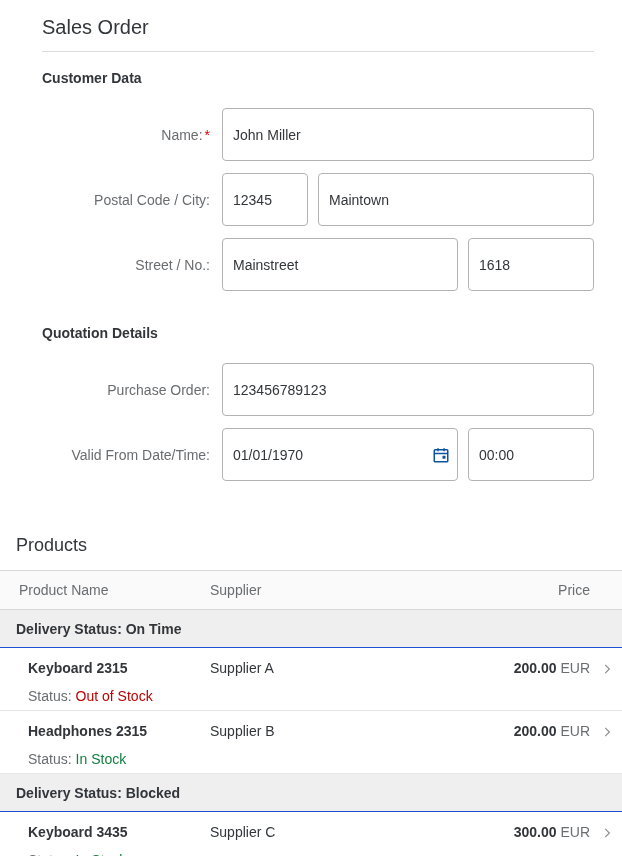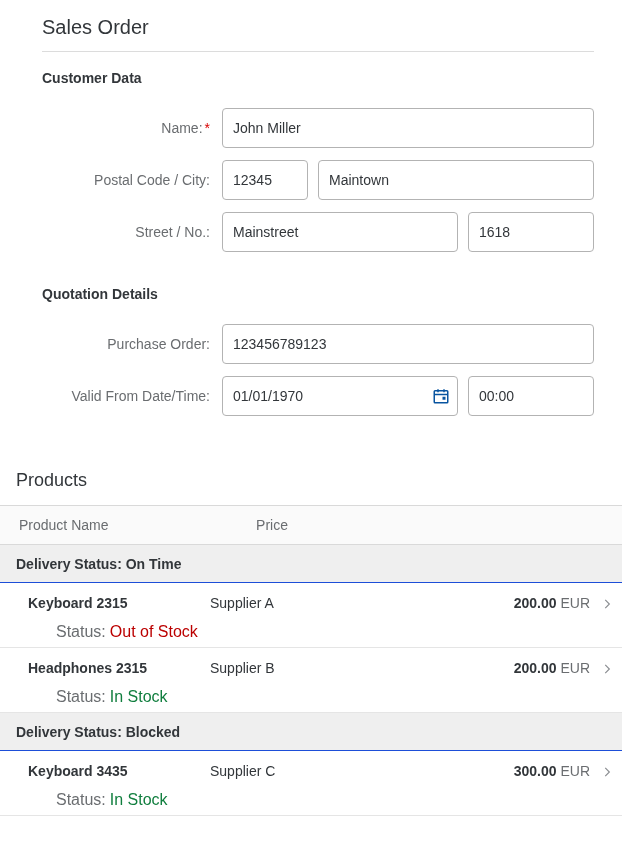--- a/index.html
+++ b/index.html
@@ -21,21 +21,21 @@
   .form-wrap{padding:16px 28px 28px 42px;}
   .page-title{font-size:20px;font-weight:400;color:#32363a;margin:0 0 4px 0;}
   .title-rule{border:none;border-top:1px solid var(--hr);margin:12px 0 18px 0;}
   .section-heading{font-size:14px;font-weight:700;color:#32363a;margin:0 0 22px 0;}
   .section-heading.spaced{margin-top:34px;}
   .field-row{display:flex;align-items:center;margin-bottom:12px;}
   .field-label{width:180px;text-align:right;padding-right:12px;font-size:14px;color:var(--muted);}
   .req{color:#d90000;margin-left:2px;}
   .field-inputs{flex:1;display:flex;gap:10px;}
   input.text{
-    height:40px;border:1px solid var(--field-border);border-radius:4px;
+    height:53px;border:1px solid var(--field-border);border-radius:4px;
     padding:0 10px;font-size:14px;color:#32363a;background:#fff;
     font-family:inherit;outline:none;
   }
   .w-full{width:100%;}
   .w-postal{width:86px;}
   .w-city{flex:1;}
   .w-street{flex:1;}
   .w-no{width:126px;}
   .w-date-wrap{flex:1;position:relative;}
   .w-date{width:100%;padding-right:34px;}
@@ -66,21 +66,21 @@
   .prod-row{border-bottom:1px solid #e5e5e5;padding:12px 0 6px 0;position:relative;}
   .prod-line1{display:flex;align-items:center;font-size:14px;}
   .prod-line1 .name{flex:0 0 210px;padding-left:28px;font-weight:700;color:#32363a;}
   .prod-line1 .supplier{flex:1;color:#32363a;}
   .prod-line1 .price{flex:0 0 110px;text-align:right;padding-right:32px;}
   .prod-line1 .price-num{font-weight:700;}
   .prod-line1 .price-cur{color:var(--muted);font-weight:400;}
   .chevron{
     position:absolute;right:8px;top:14px;color:#8a8d91;
   }
-  .prod-line2{display:flex;padding:12px 0 0 28px;font-size:16px;margin-left:28px;}
+  .prod-line2{display:flex;padding:12px 0 0 28px;font-size:14px;}
   .status-label{color:var(--muted);margin-right:4px;}
   .status-val.green{color:var(--green);}
   .status-val.red{color:var(--red);}
   svg{display:block;}
 </style>
 </head>
 <body>
 
 <div class="form-wrap">
   <h1 class="page-title">Sales Order</h1>
@@ -140,20 +140,21 @@
       <input class="text w-time" value="00:00" style="">
     </div>
   </div>
 
 </div>
 
 <div class="products-title">Products</div>
 
 <div class="col-header">
   <div class="col-name">Product Name</div>
+  <div class="col-supplier">Supplier</div>
   <div class="col-price">Price</div>
 </div>
 
 <div id="products-body">
     <div class="group-header">Delivery Status: On Time</div>
     <div class="prod-row">
       <div class="prod-line1">
         <div class="name">Keyboard 2315</div>
         <div class="supplier">Supplier A</div>
         <div class="price"><span class="price-num">200.00</span> <span class="price-cur">EUR</span></div>

